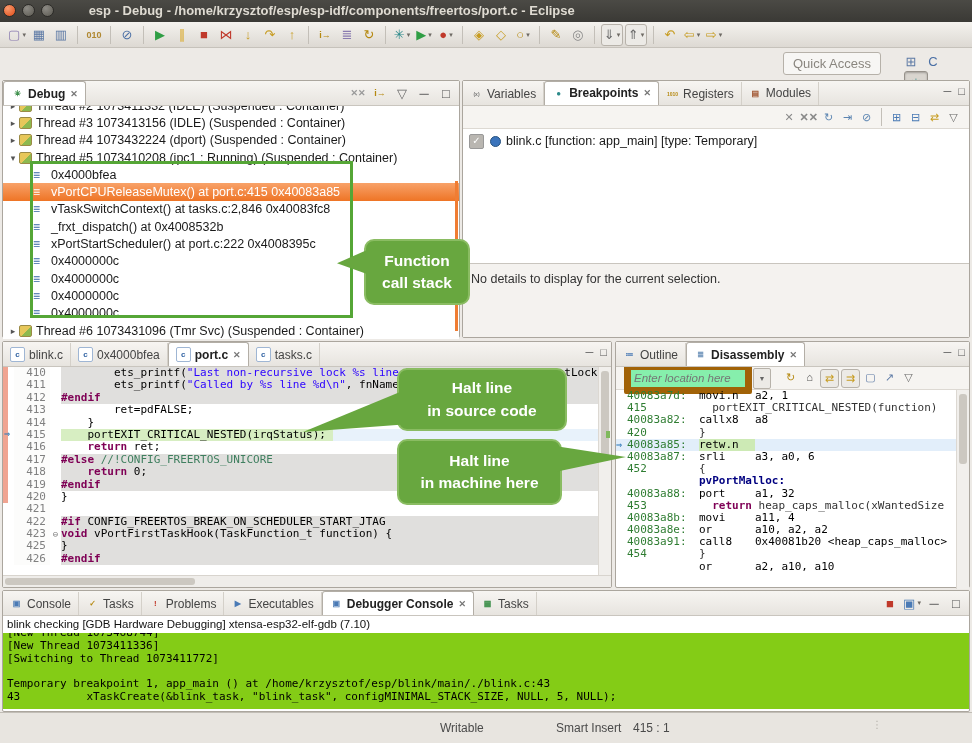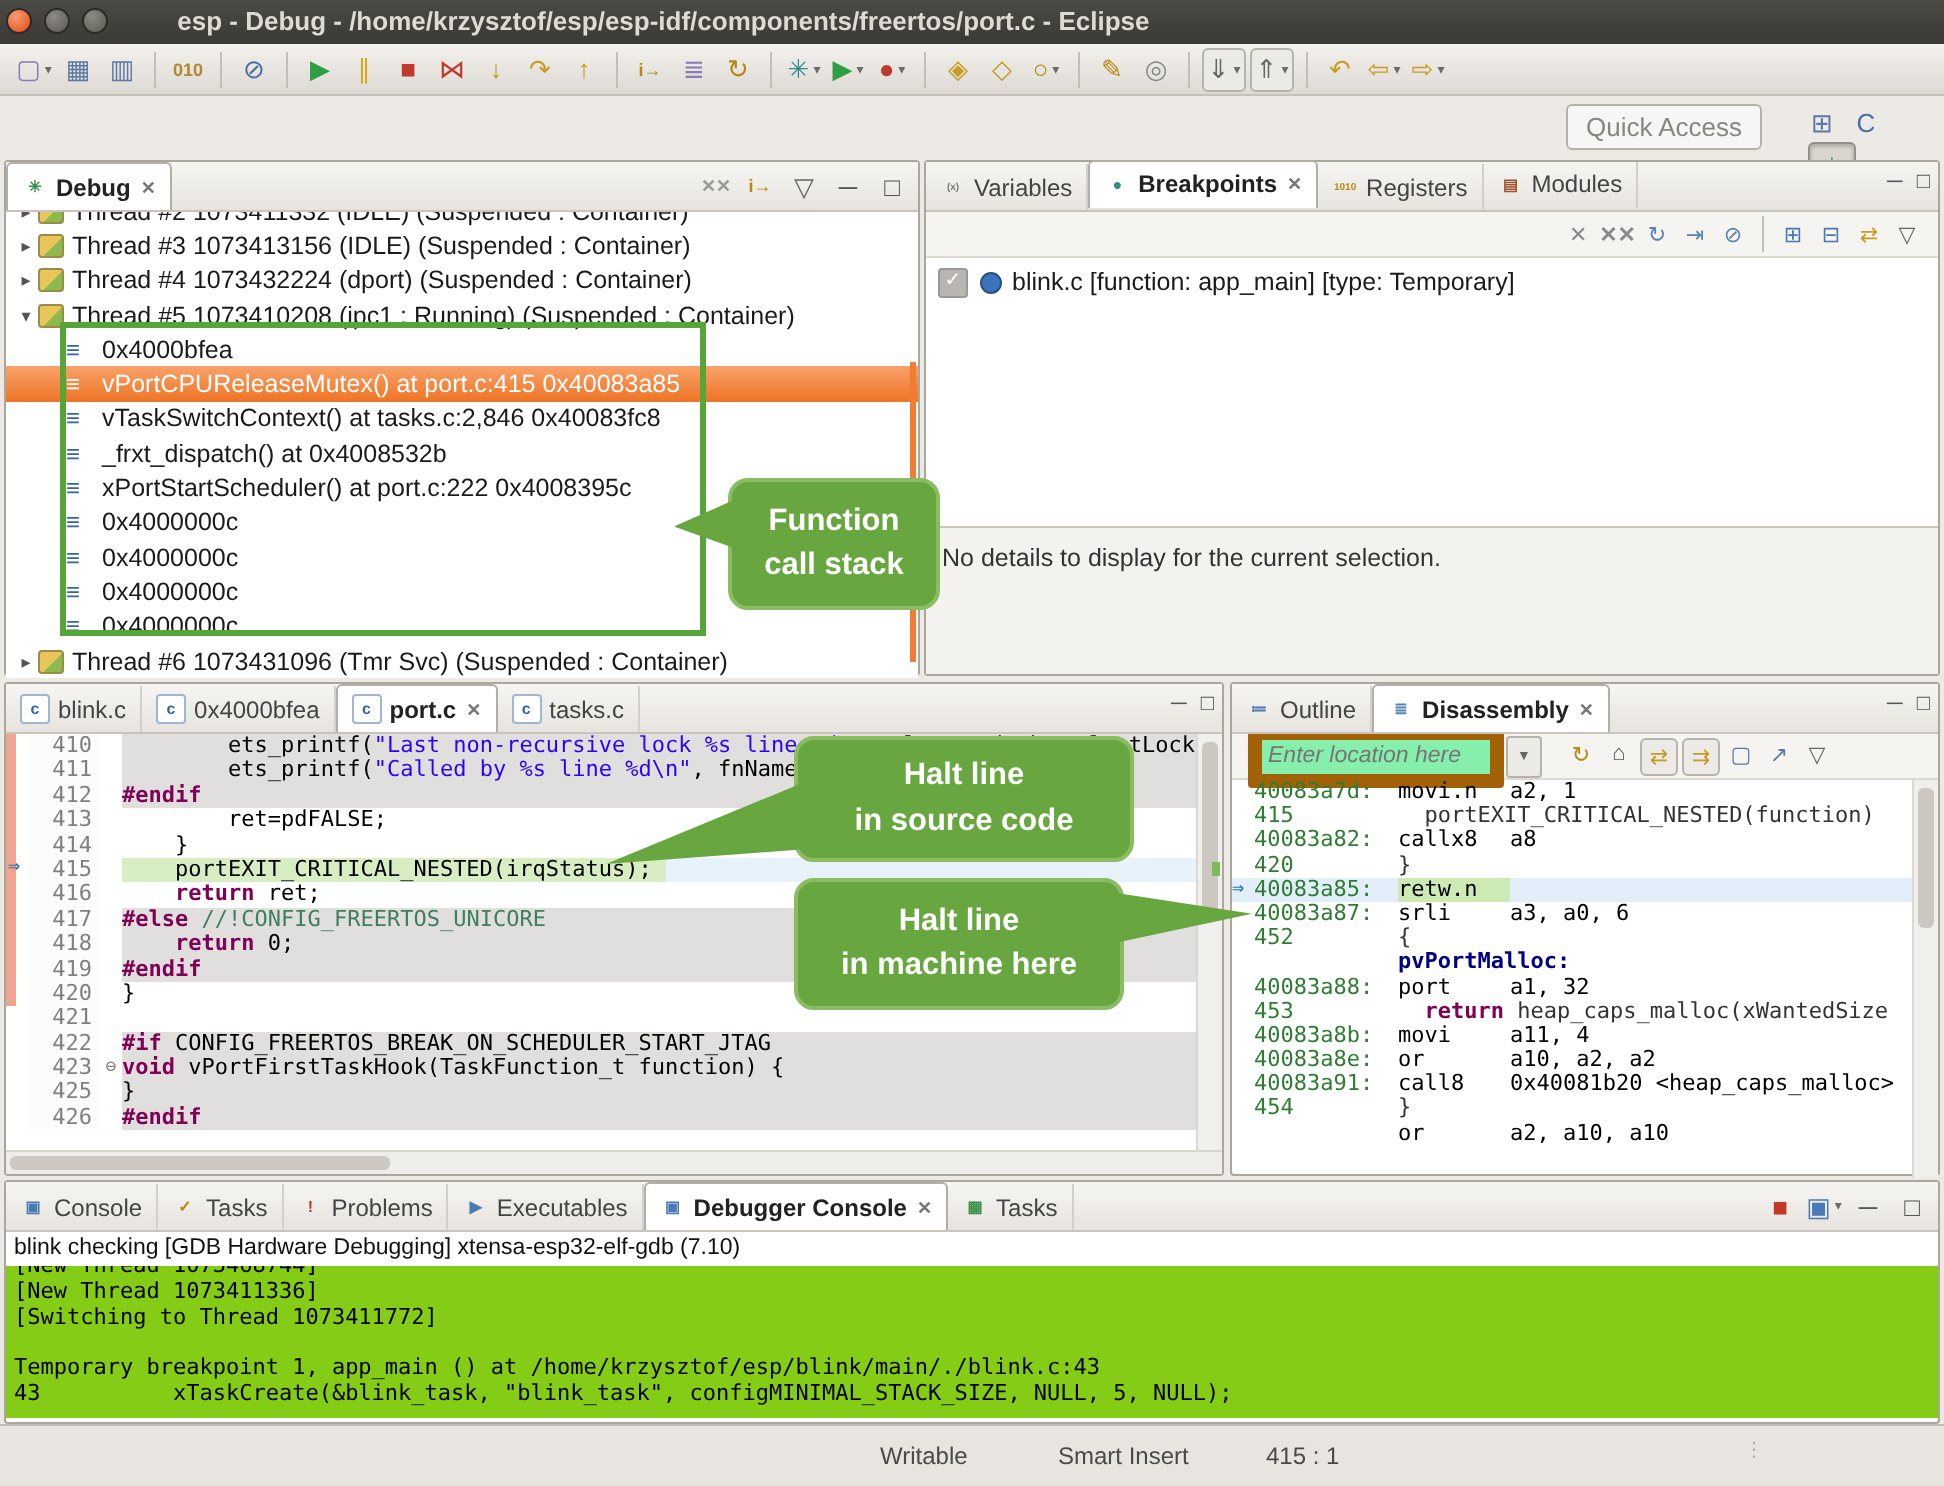--- a/index.html
+++ b/index.html
@@ -435,21 +435,21 @@
         <div class="cline">[Switching to Thread 1073411772]</div>
         <div class="cline"></div>
         <div class="cline">Temporary breakpoint 1, app_main () at /home/krzysztof/esp/blink/main/./blink.c:43</div>
         <div class="cline">43          xTaskCreate(&amp;blink_task, "blink_task", configMINIMAL_STACK_SIZE, NULL, 5, NULL);</div>
       </div>
   </div>
 </div>
 
 <div class="abs statusbar">
   <span class="stitem" style="left:440px;">Writable</span>
-  <span class="stitem" style="left:529px;">Smart Insert</span>
+  <span class="stitem" style="left:556px;">Smart Insert</span>
   <span class="stitem" style="left:633px;">415 : 1</span>
   <span class="stitem vdots" style="left:872px;top:6px;">⋮</span>
 </div>
 
 <div class="abs gbox"></div>
 <div class="abs callout" style="left:364px;top:239px;width:102px;height:62px;">
   <span>Function</span>
     <span>call stack</span>
 </div>
 <div class="abs tail" style="left:337px;top:250px;width:30px;height:24px;clip-path:polygon(100% 0,100% 100%,0 55%);"></div>

